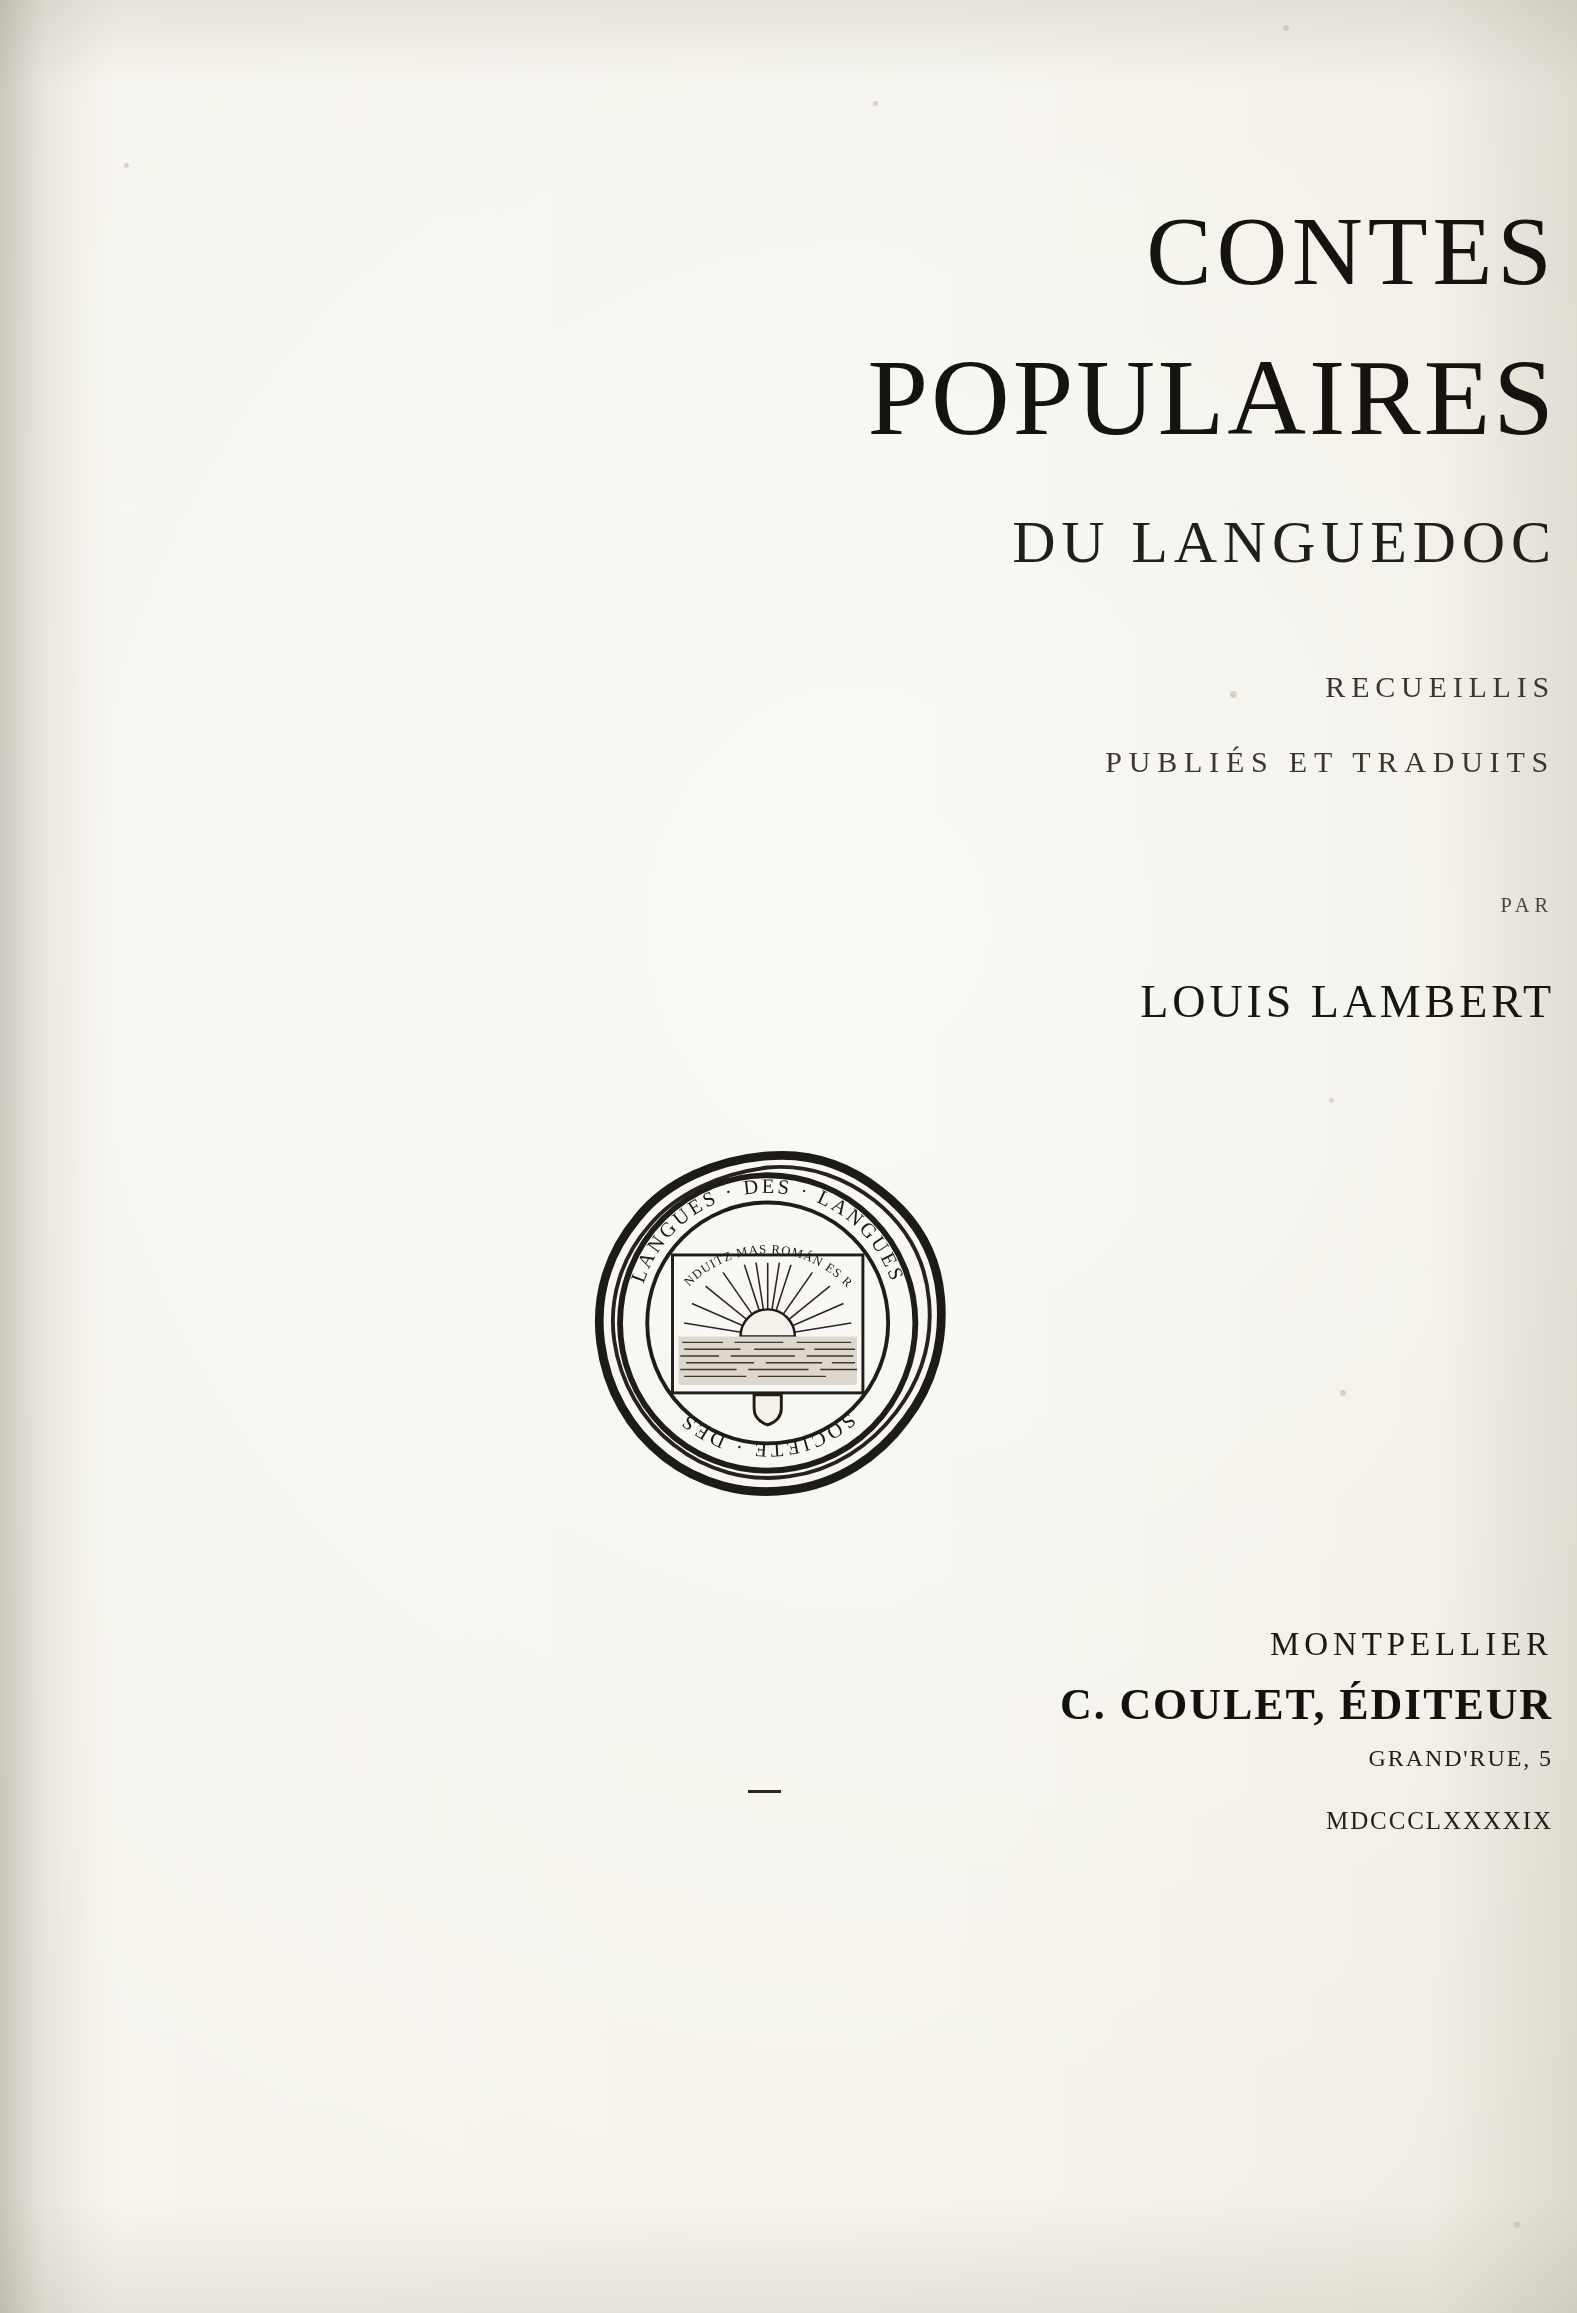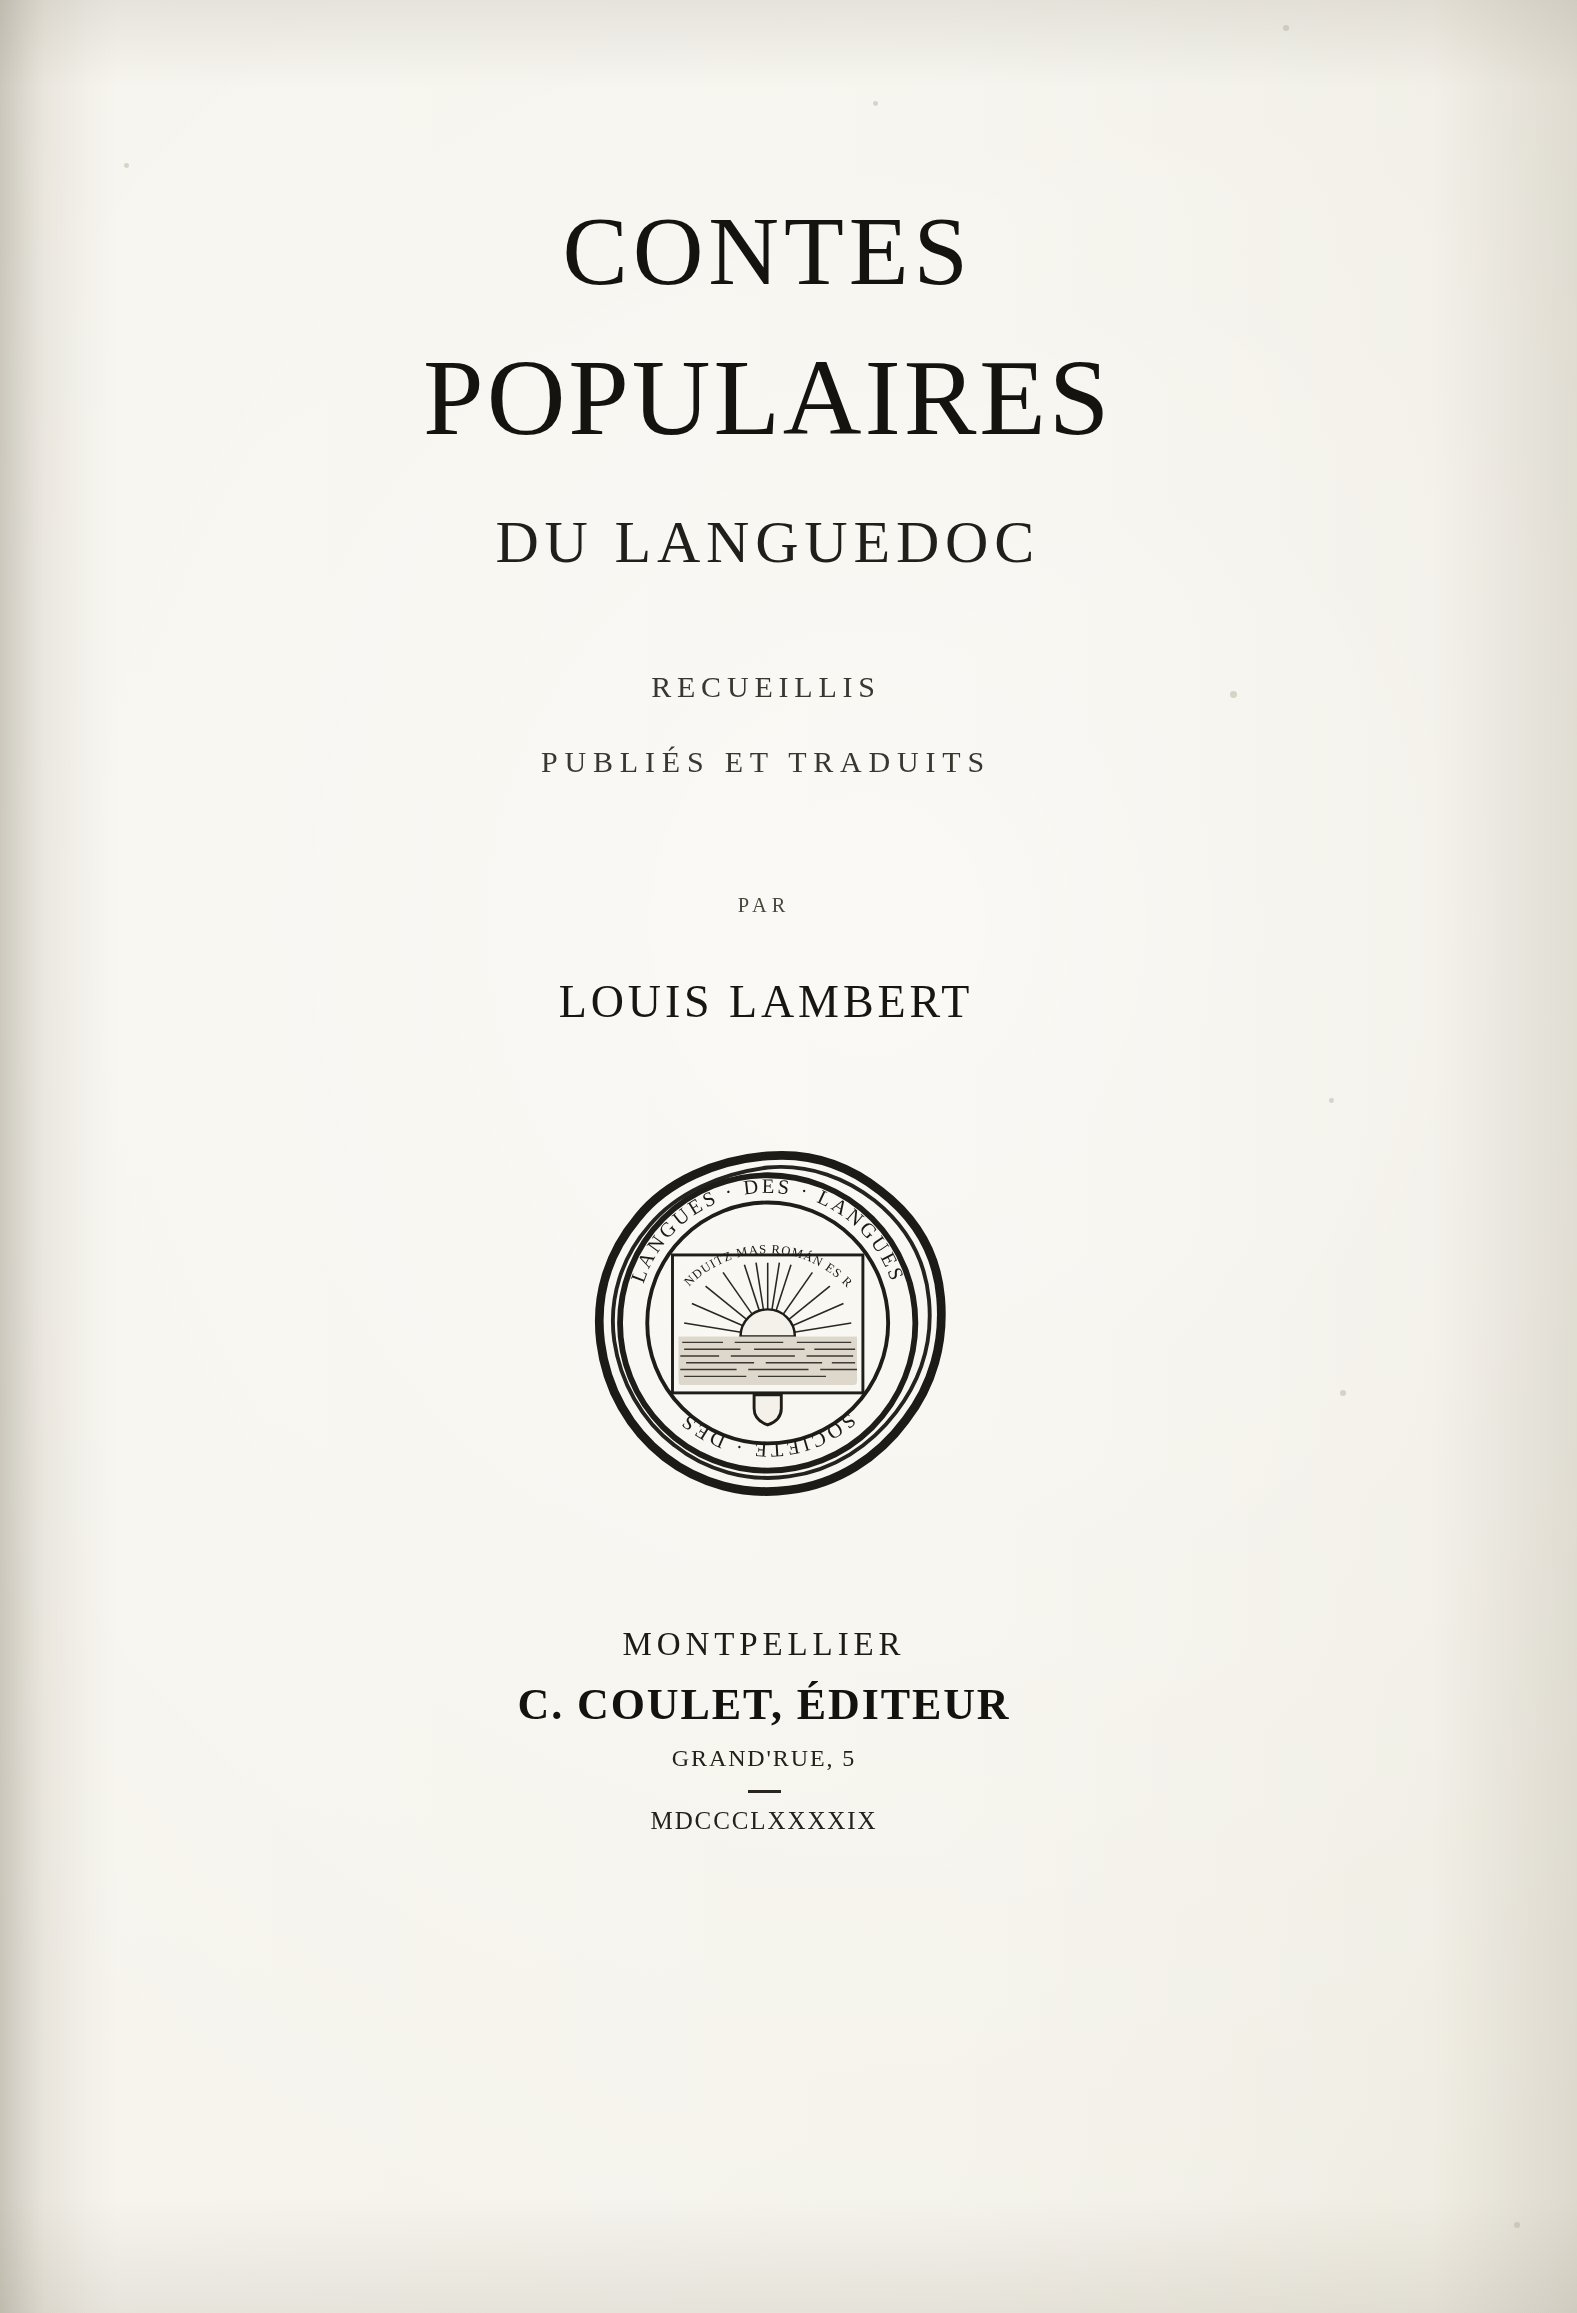--- a/index.html
+++ b/index.html
@@ -50,21 +50,21 @@
     bottom: 0; left: 0; right: 0;
     height: 116px;
     background: linear-gradient(0deg, rgba(125,118,102,0.13) 0%, rgba(255,255,255,0) 100%);
     pointer-events: none;
   }
 
   .content {
     position: absolute;
     left: 0; right: 0;
     top: 0;
-    text-align: center;
+    text-align: right;
   }
 
   .title-main {
     font-size: 98px;
     letter-spacing: 4.9px;
     line-height: 1;
     margin-top: 202px;
     font-weight: 400;
     color: #15130f;
     transform: translateX(-21.3px);

